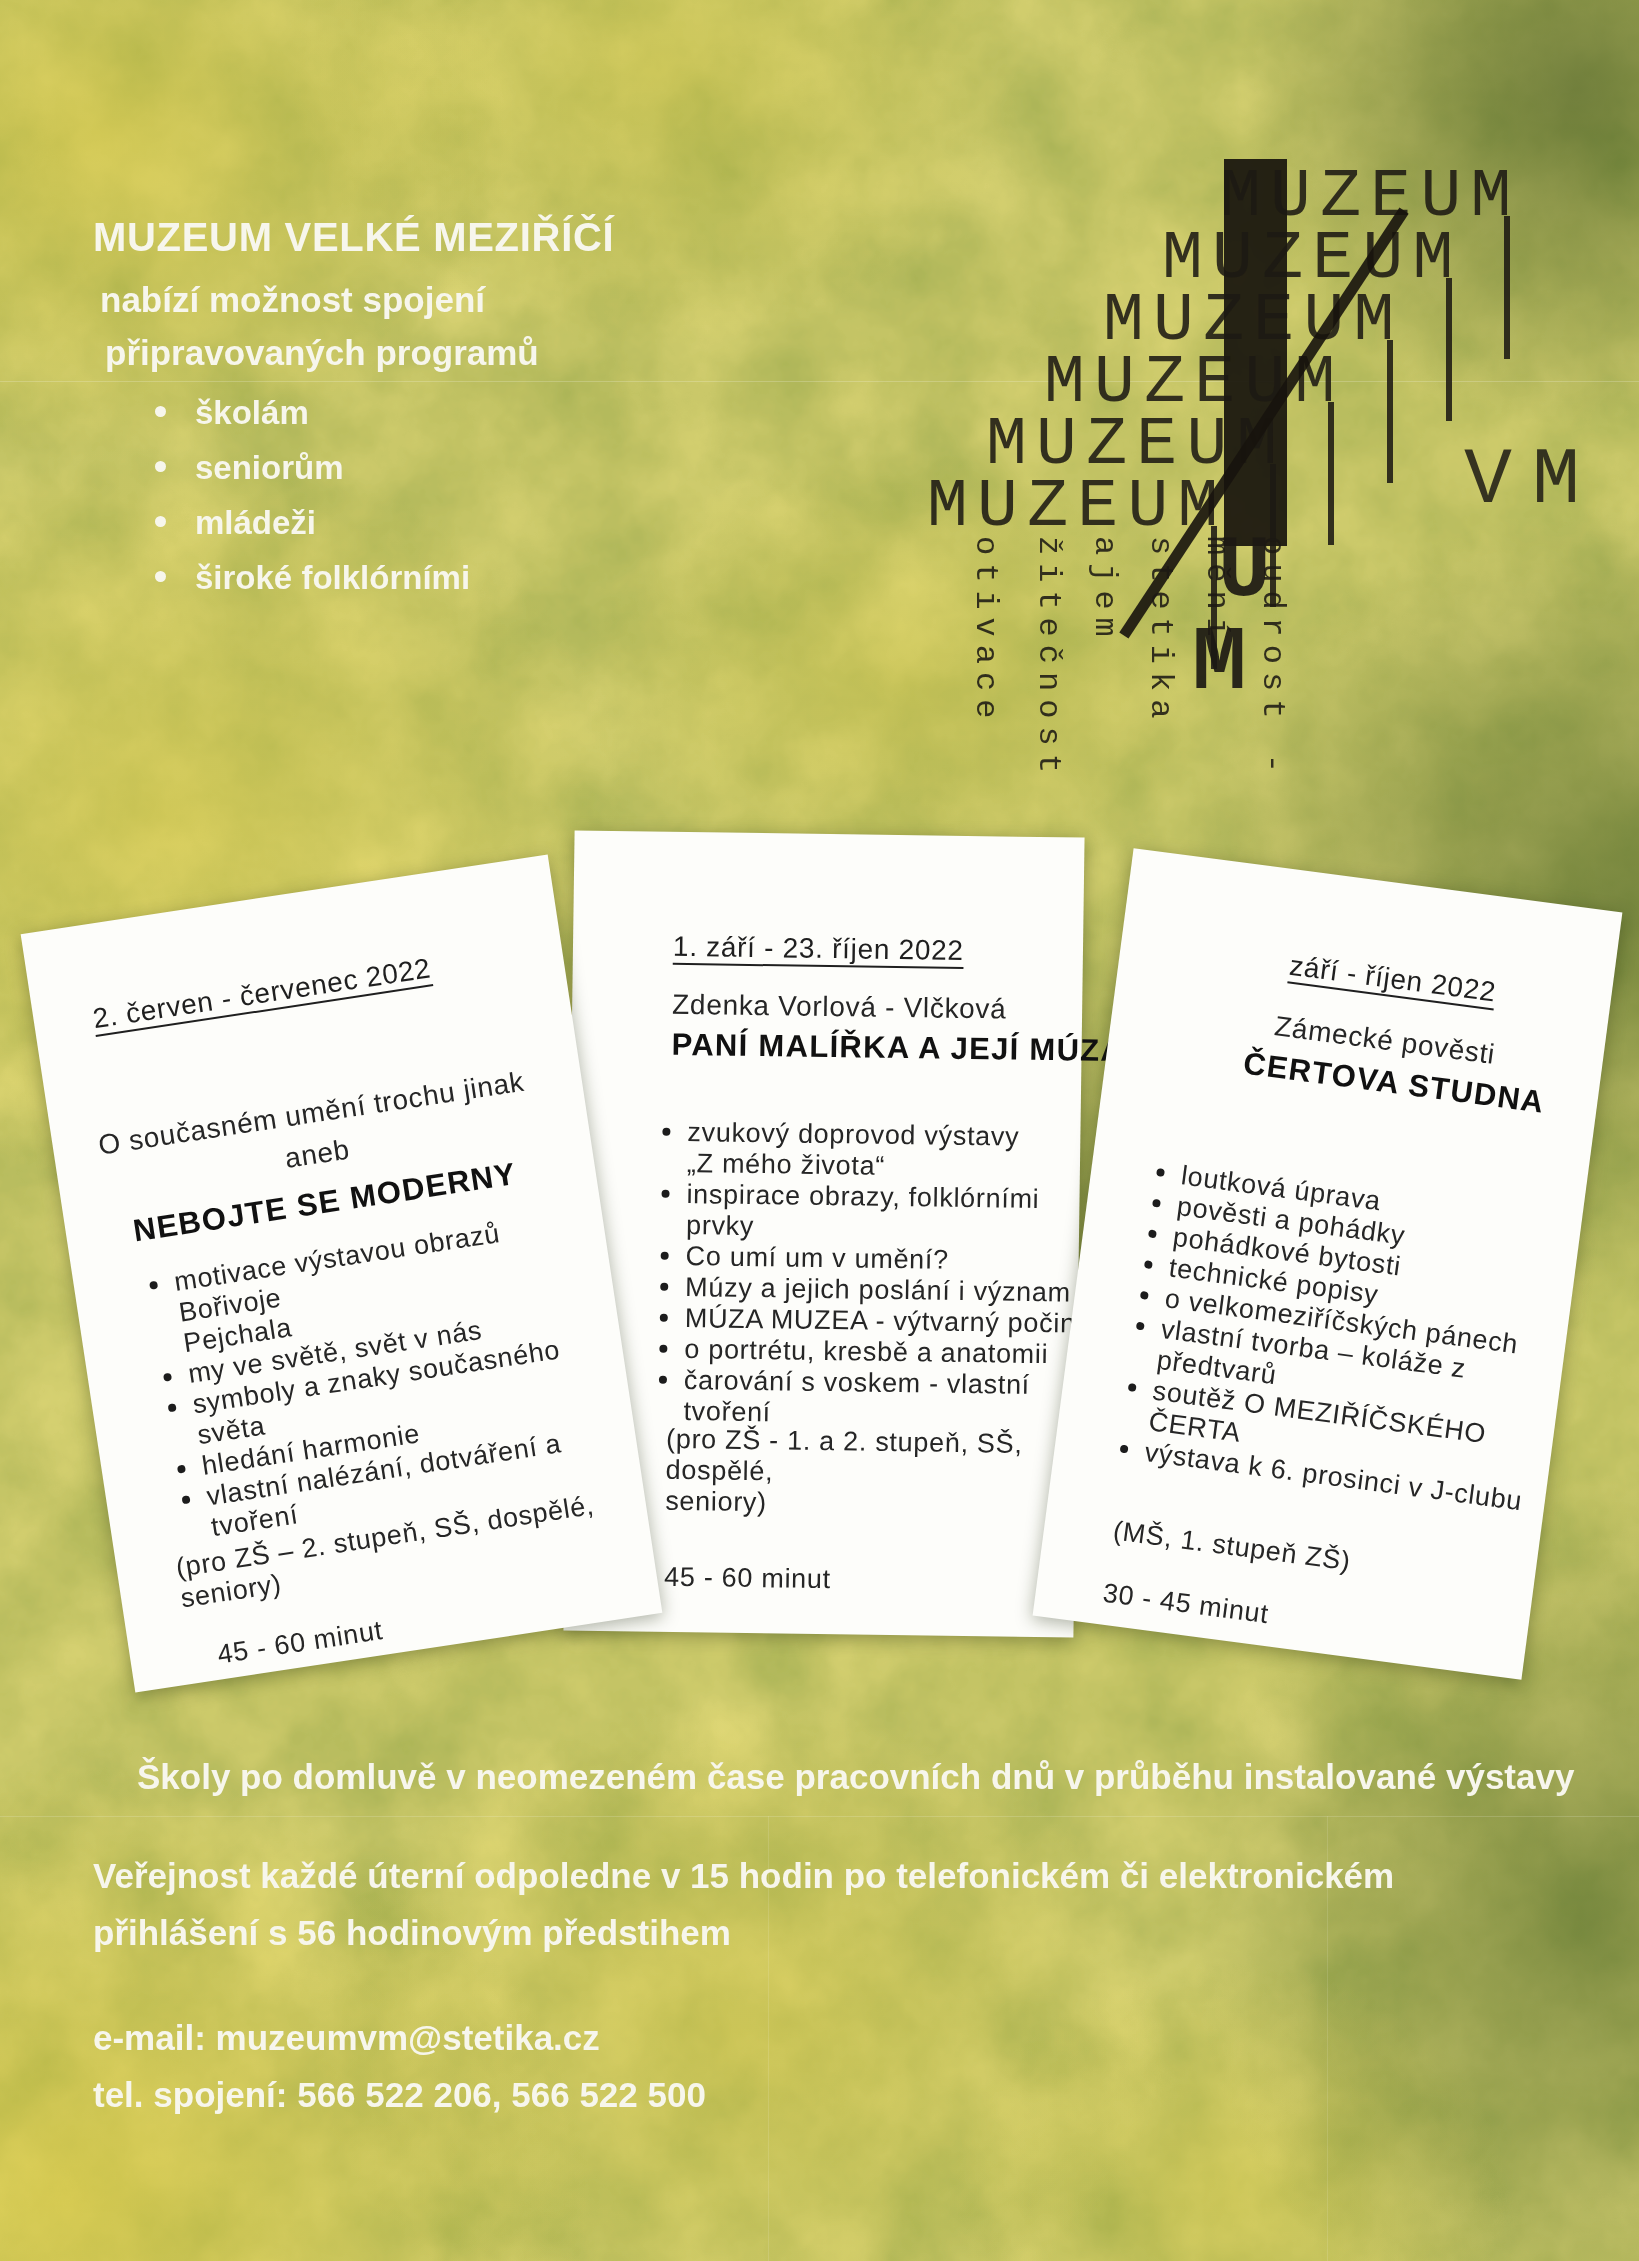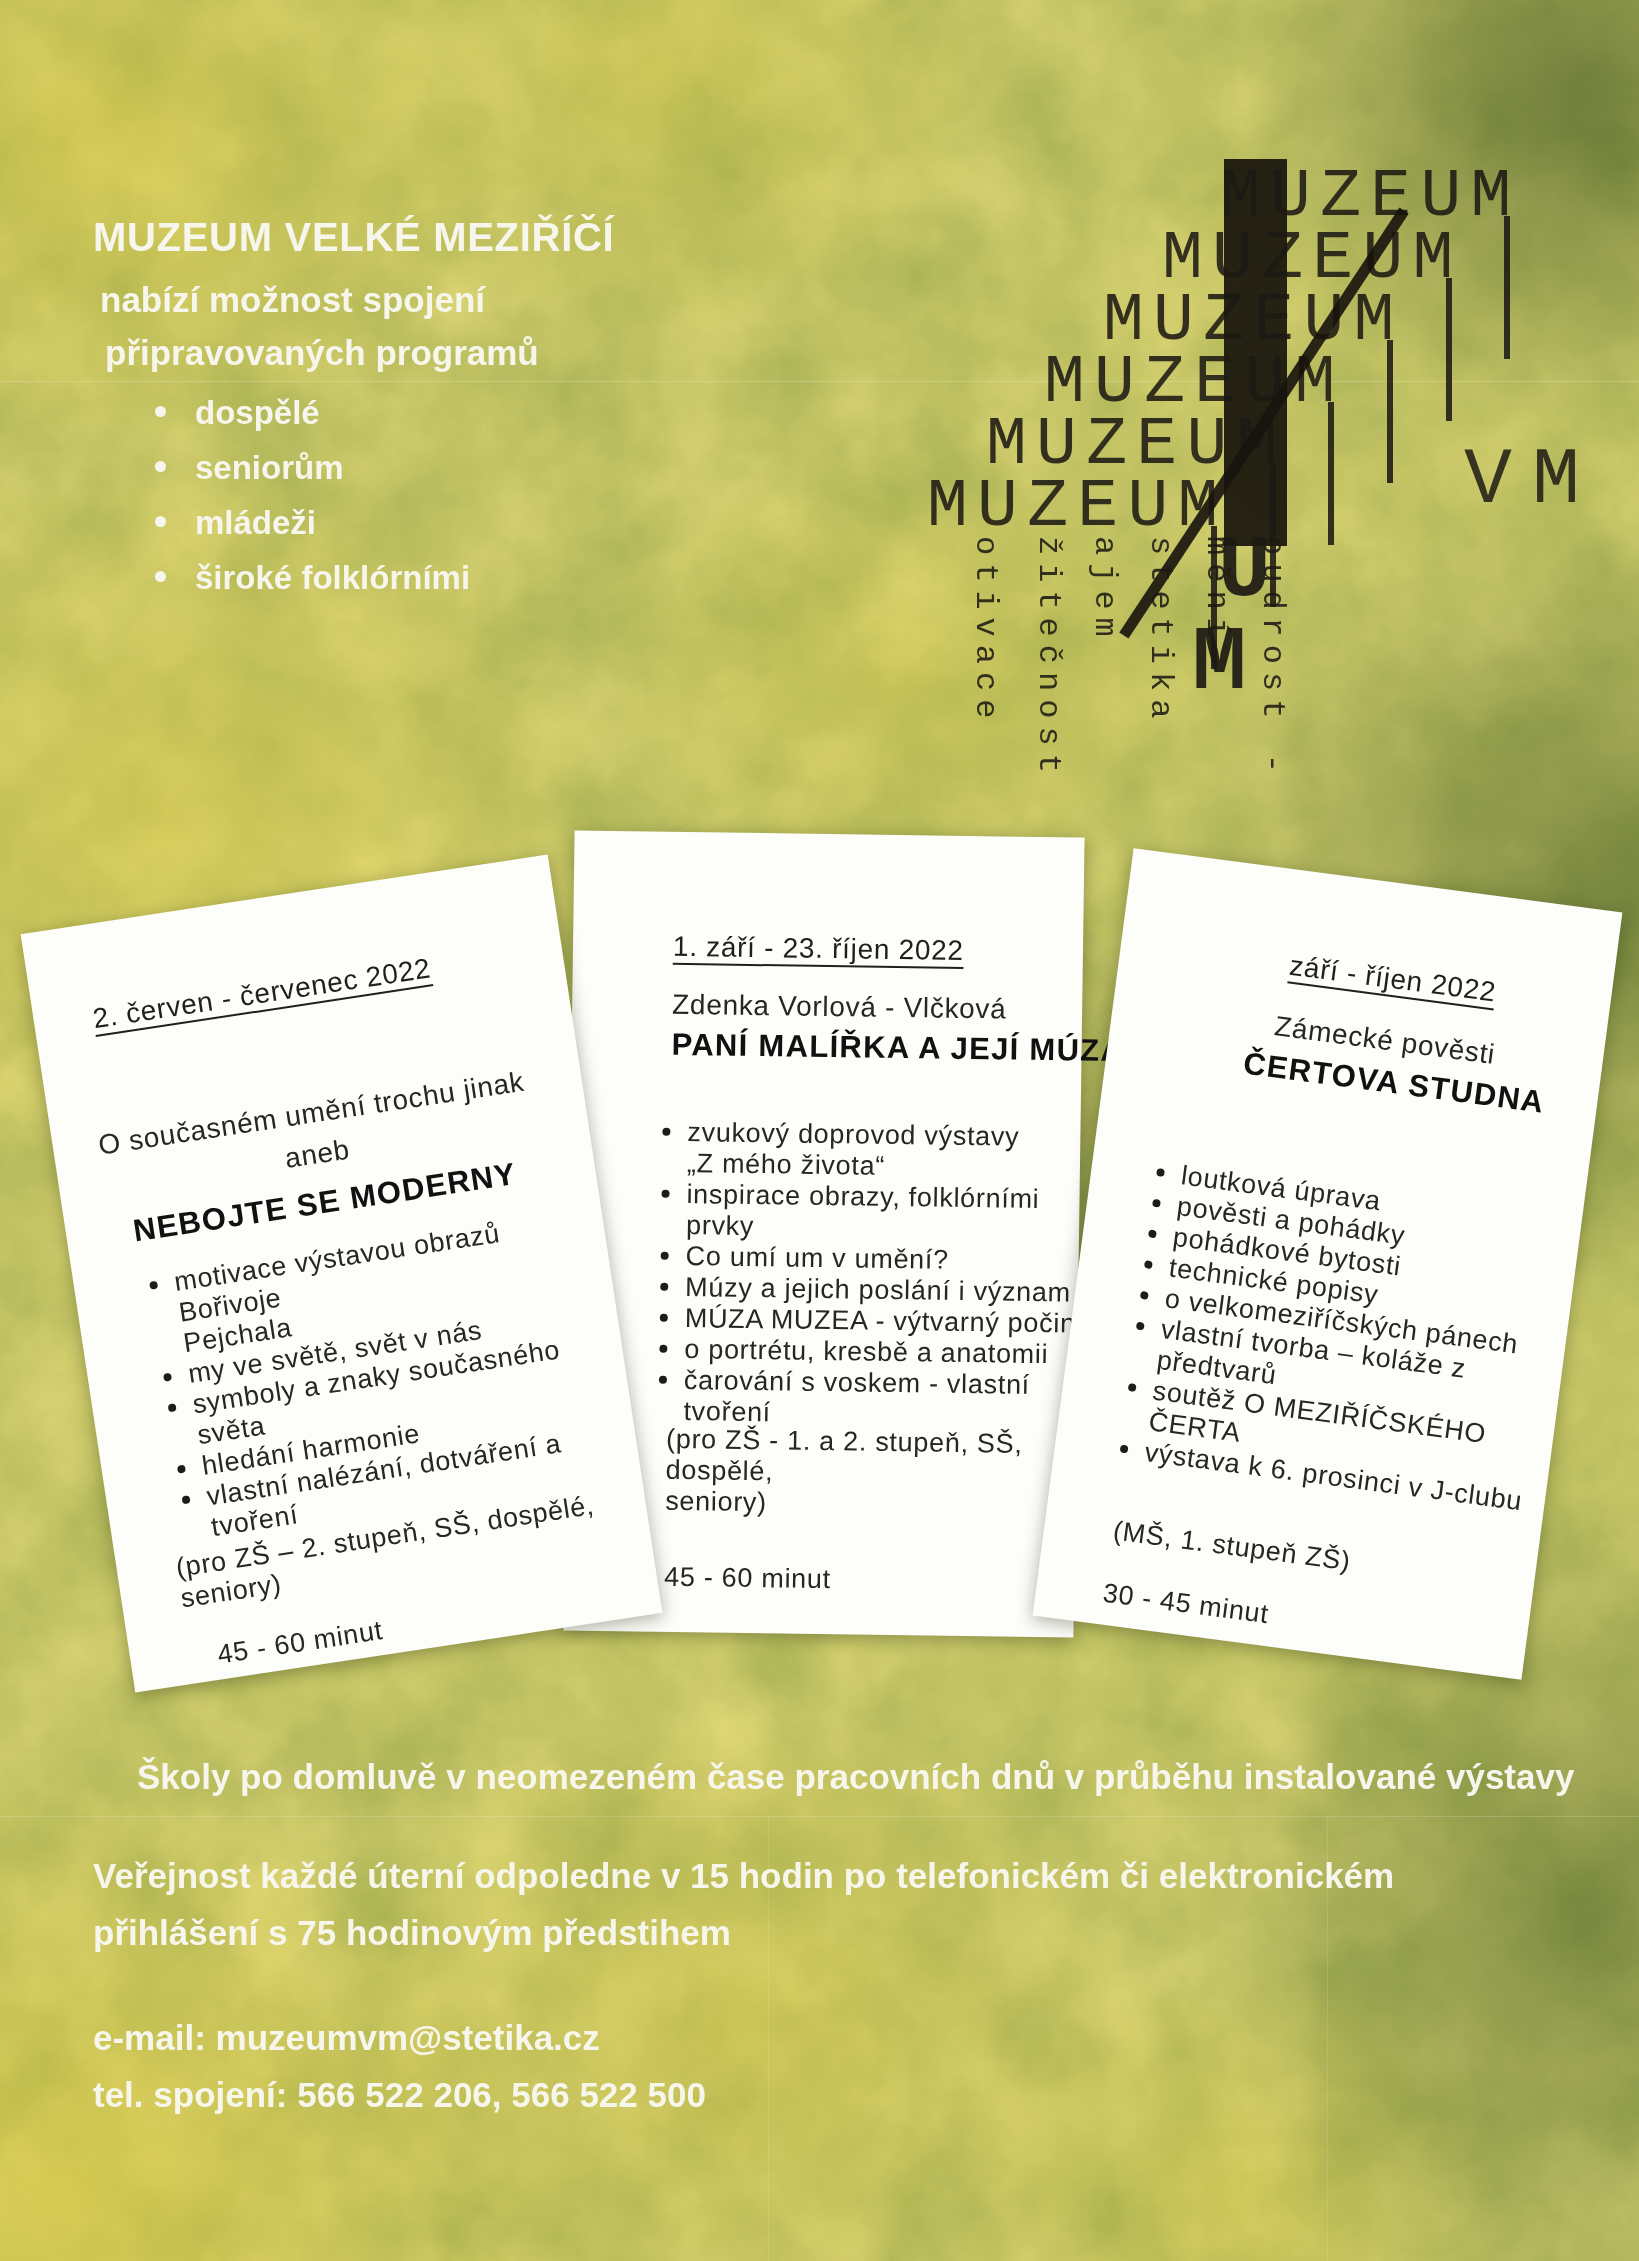--- a/index.html
+++ b/index.html
@@ -129,21 +129,21 @@
   <div class="seam seam-h1"></div>
   <div class="seam seam-h2"></div>
   <div class="seam seam-v1"></div>
   <div class="seam seam-v2"></div>
 
   <header class="intro">
     <h1 class="intro-title">MUZEUM VELKÉ MEZIŘÍČÍ</h1>
     <div class="intro-line intro-l1">nabízí možnost spojení</div>
     <div class="intro-line intro-l2">připravovaných programů</div>
     <ul class="intro-audiences">
-        <li>dospělé</li>
+        <li>školám</li>
         <li>seniorům</li>
         <li>mládeži</li>
         <li>široké folklórními</li>
       </ul>
   </header>
 
   <div class="logo">
     <div class="spine-bar"></div>
     <span class="logo-row r1">MUZEUM</span>
     <span class="logo-row r2">MUZEUM</span>
@@ -223,19 +223,19 @@
         <li>soutěž O MEZIŘÍČSKÉHO ČERTA</li>
         <li>výstava k 6. prosinci v J-clubu</li>
       </ul>
     <div class="card-audience">(MŠ, 1. stupeň ZŠ)</div>
     <div class="card-duration">30 - 45 minut</div>
   </section>
 
   <footer class="footer">
     <div class="f-schools">Školy po domluvě v neomezeném čase pracovních dnů v průběhu instalované výstavy</div>
     <div class="f-public1">Veřejnost každé úterní odpoledne v 15 hodin po telefonickém či elektronickém</div>
-    <div class="f-public2">přihlášení s 75 hodinovým předstihem</div>
+    <div class="f-public2">přihlášení s 56 hodinovým předstihem</div>
     <div class="f-email">e-mail: muzeumvm@stetika.cz</div>
     <div class="f-tel">tel. spojení: 566 522 206, 566 522 500</div>
   </footer>
 
 </div>
 
 
 </body></html>

